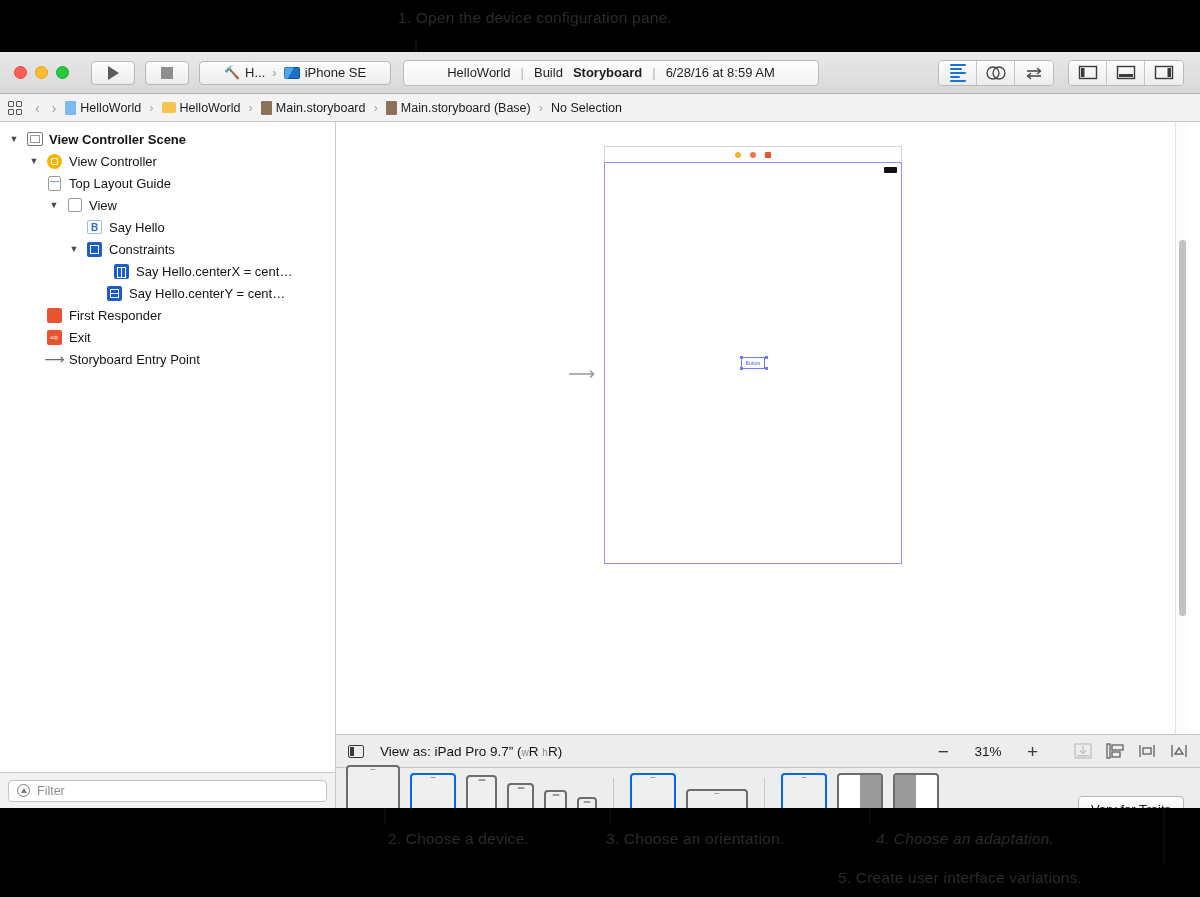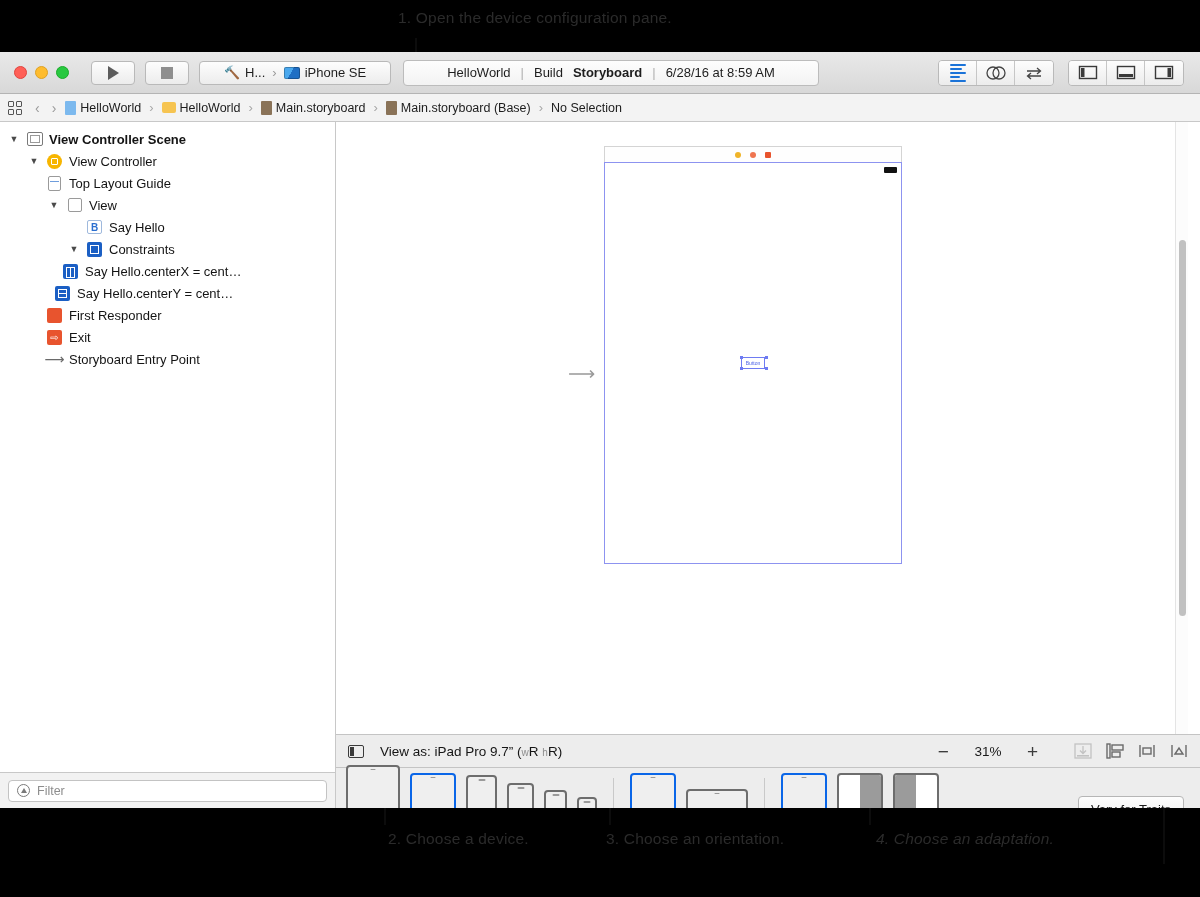--- a/index.html
+++ b/index.html
@@ -308,20 +308,21 @@
 </style>
 </head>
 <body>
 
 <div class="stage">
 
   <div class="callout c1">1. Open the device configuration pane.</div>
   <div class="callout c2">2. Choose a device.</div>
   <div class="callout c3">3. Choose an orientation.</div>
   <div class="callout c4">4. Choose an adaptation.</div>
+  <div class="callout c5">5. Create user interface variations.</div>
 
   <div class="cline v" style="left:415px;top:38px;height:662px;"></div>
   <div class="cline v" style="left:384px;top:795px;height:30px;"></div>
   <div class="cline v" style="left:609px;top:795px;height:30px;"></div>
   <div class="cline v" style="left:869px;top:795px;height:30px;"></div>
   <div class="cline v" style="left:1163px;top:782px;height:82px;"></div>
 
   <div class="window">
 
     <div class="toolbar">
@@ -491,29 +492,29 @@
         <div class="orow" style="padding-left:68px">
           <span class="disc">▼</span>
           <span class="ic">
               <span class="ic-cons">
                 <i></i>
               </span>
             </span>
           <span>Constraints</span>
         </div>
 
-        <div class="orow" style="padding-left:44px">
+        <div class="orow" style="padding-left:95px">
           <span class="disc"></span>
           <span class="ic">
               <span class="ic-cx"></span>
             </span>
           <span>Say Hello.centerX = cent…</span>
         </div>
 
-        <div class="orow" style="padding-left:36px">
+        <div class="orow" style="padding-left:88px">
           <span class="disc"></span>
           <span class="ic">
               <span class="ic-cy"></span>
             </span>
           <span>Say Hello.centerY = cent…</span>
         </div>
 
         <div class="orow" style="padding-left:28px">
           <span class="disc"></span>
           <span class="ic">

